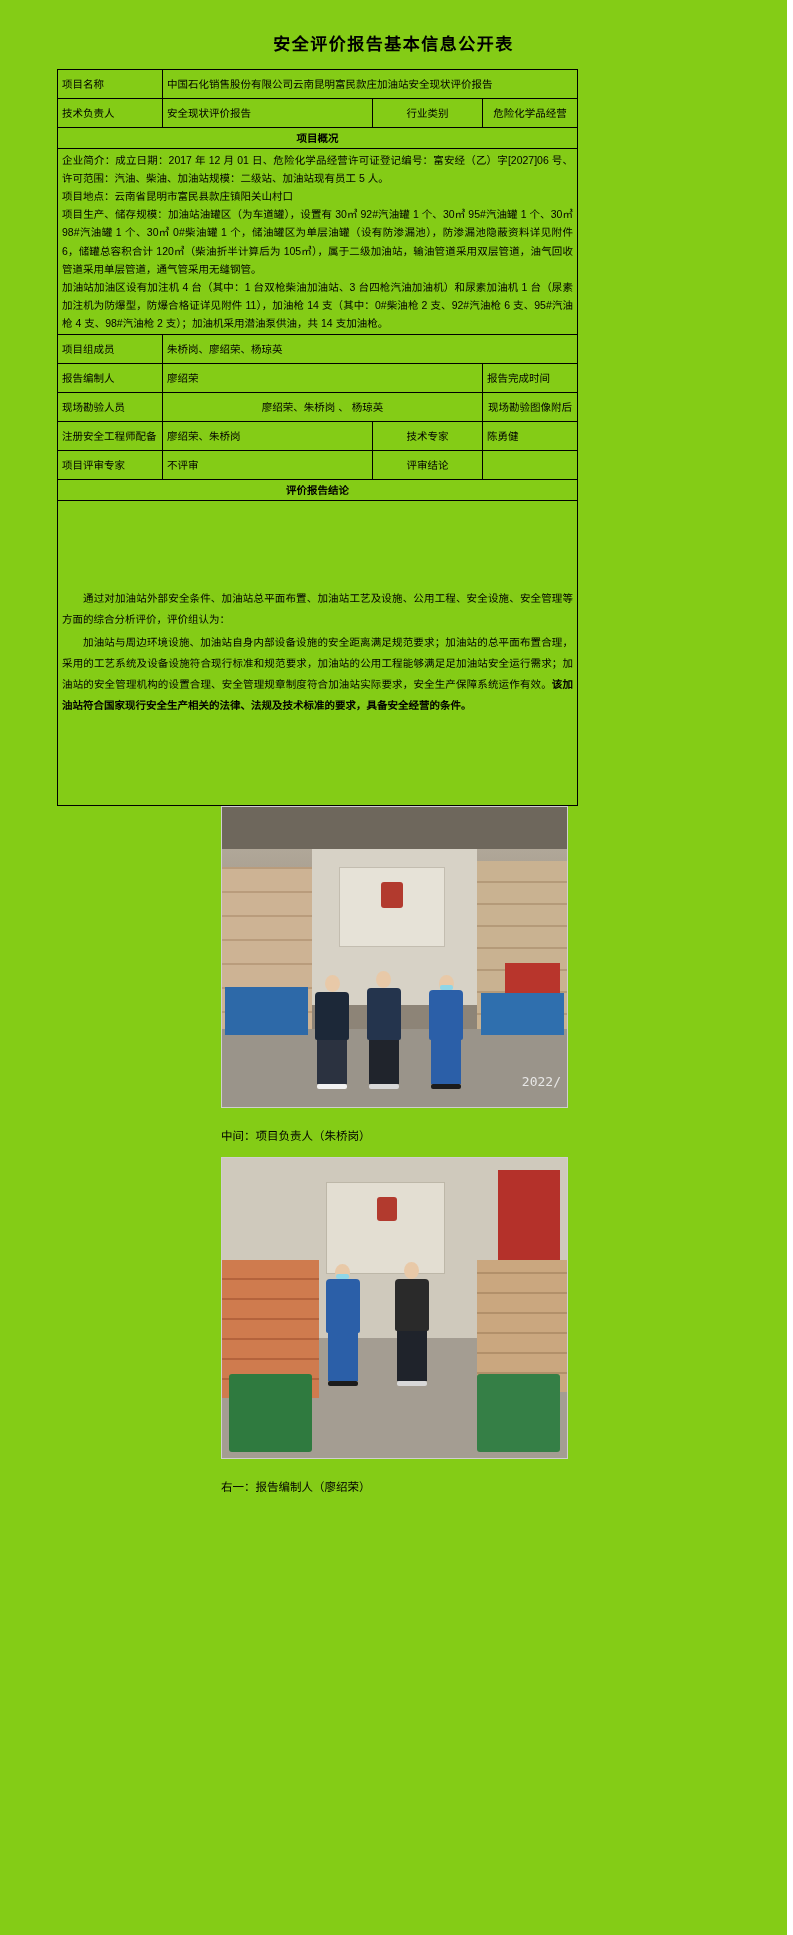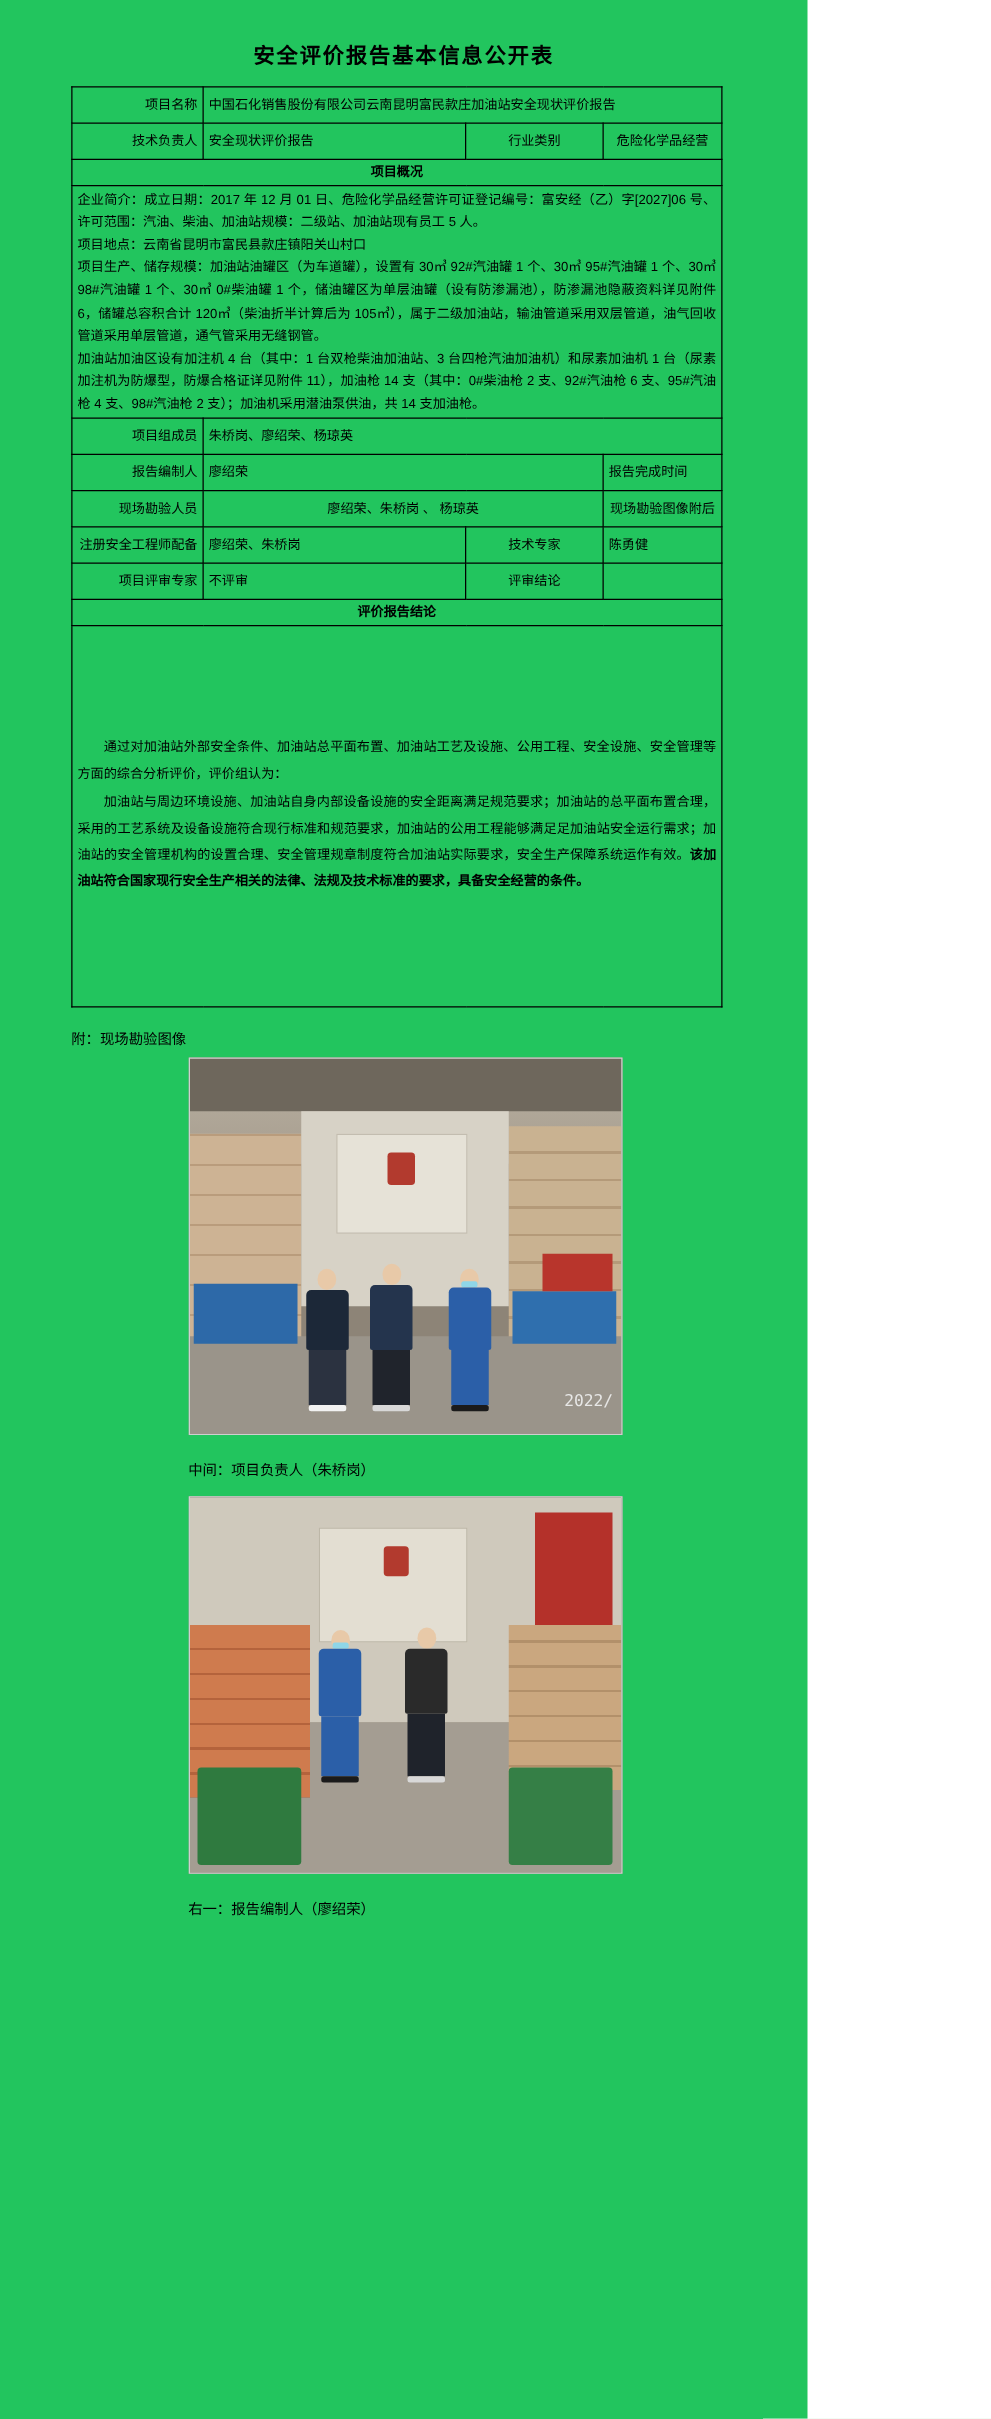--- a/index.html
+++ b/index.html
@@ -6,24 +6,24 @@
     margin: 0;
     padding: 0;
     background: #ffffff;
   }
   body {
     font-family: "Liberation Sans", "DejaVu Sans", sans-serif;
     color: #000000;
     width: 793px;
   }
   .page {
-    width: 646px;
+    width: 787px;
     min-height: 1935px;
     position: relative;
-    background: #22c55e;
+    background: #84cc16;
     box-sizing: border-box;
   }
 
   
   .doc-title {
     text-align: center;
     font-family: "Liberation Serif", "DejaVu Serif", serif;
     font-weight: bold;
     font-size: 17px;
     letter-spacing: 1.5px;
@@ -42,21 +42,21 @@
   }
   .main-table td {
     border: 1px solid #000000;
     padding: 2px 4px;
     vertical-align: middle;
     font-family: "Liberation Sans", "DejaVu Sans", sans-serif;
     font-size: 10.5px;
     word-wrap: break-word;
   }
   .label-cell {
-    text-align: right;
+    text-align: left;
     white-space: nowrap;
   }
   .center-cell { text-align: center; }
   .section-head {
     text-align: center;
     font-weight: bold;
     font-size: 12px;
     font-family: "Liberation Serif", "DejaVu Serif", serif;
     padding: 5px 4px;
   }
@@ -225,21 +225,20 @@
       </tr>
       <tr>
         <td colspan="4" class="concl-body">
           <p>通过对加油站外部安全条件、加油站总平面布置、加油站工艺及设施、公用工程、安全设施、安全管理等方面的综合分析评价，评价组认为：</p>
           <p><span>加油站与周边环境设施、加油站自身内部设备设施的安全距离满足规范要求；加油站的总平面布置合理，采用的工艺系统及设备设施符合现行标准和规范要求，加油站的公用工程能够满足足加油站安全运行需求；加油站的安全管理机构的设置合理、安全管理规章制度符合加油站实际要求，安全生产保障系统运作有效。</span><span class="bold-tail">该加油站符合国家现行安全生产相关的法律、法规及技术标准的要求，具备安全经营的条件。</span></p>
         </td>
       </tr>
     </tbody>
   </table>
 
-  <div class="attach-label">附：现场勘验图像</div>
 
   <div class="photo-wrap">
     <div class="photo">
       <div class="p1-sky"></div>
       <div class="p1-canopy"></div>
       <div class="p1-boxes-l"></div>
       <div class="p1-boxes-r"></div>
       <div class="p1-wall"></div>
       <div class="p1-wall2"></div>
       <div class="p1-emblem"></div>

